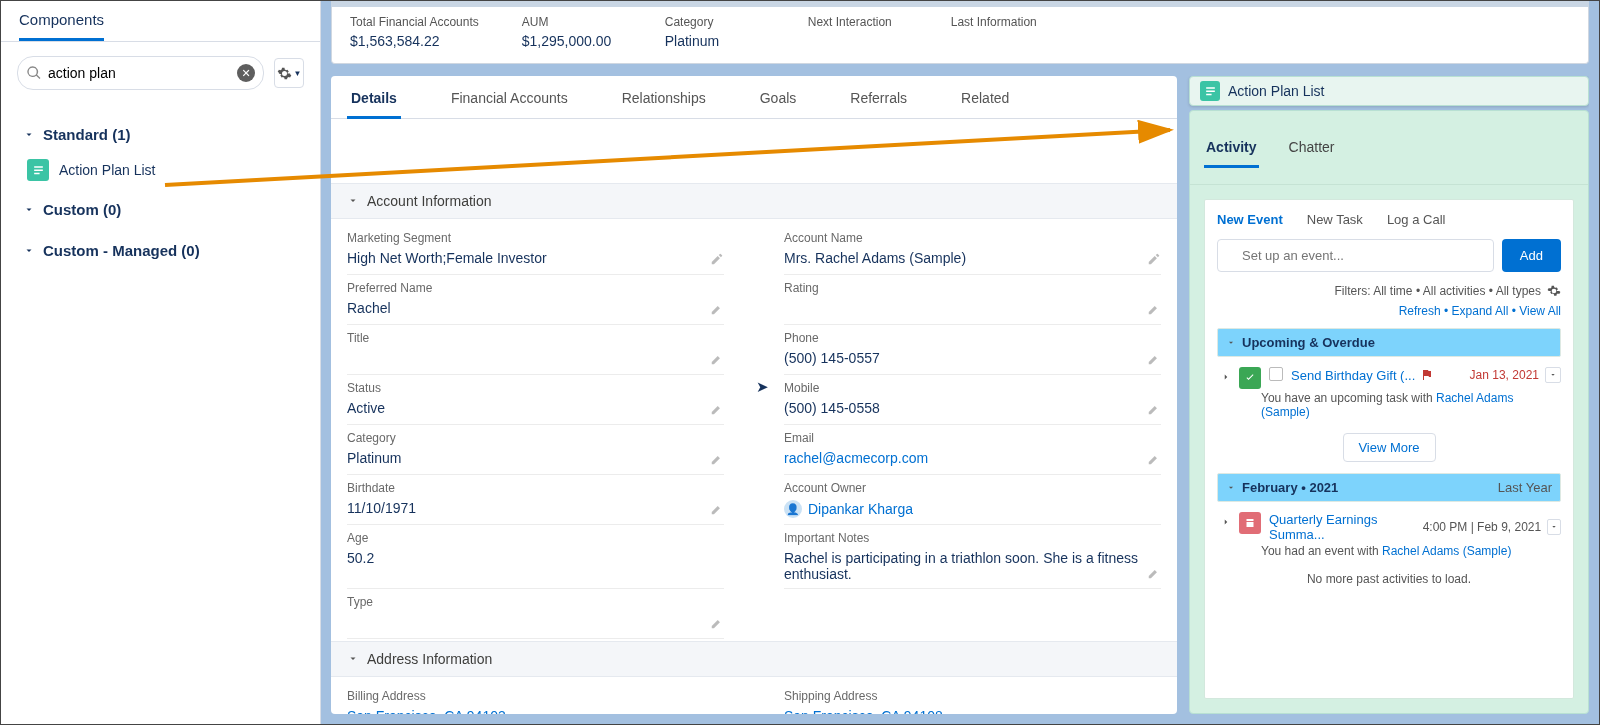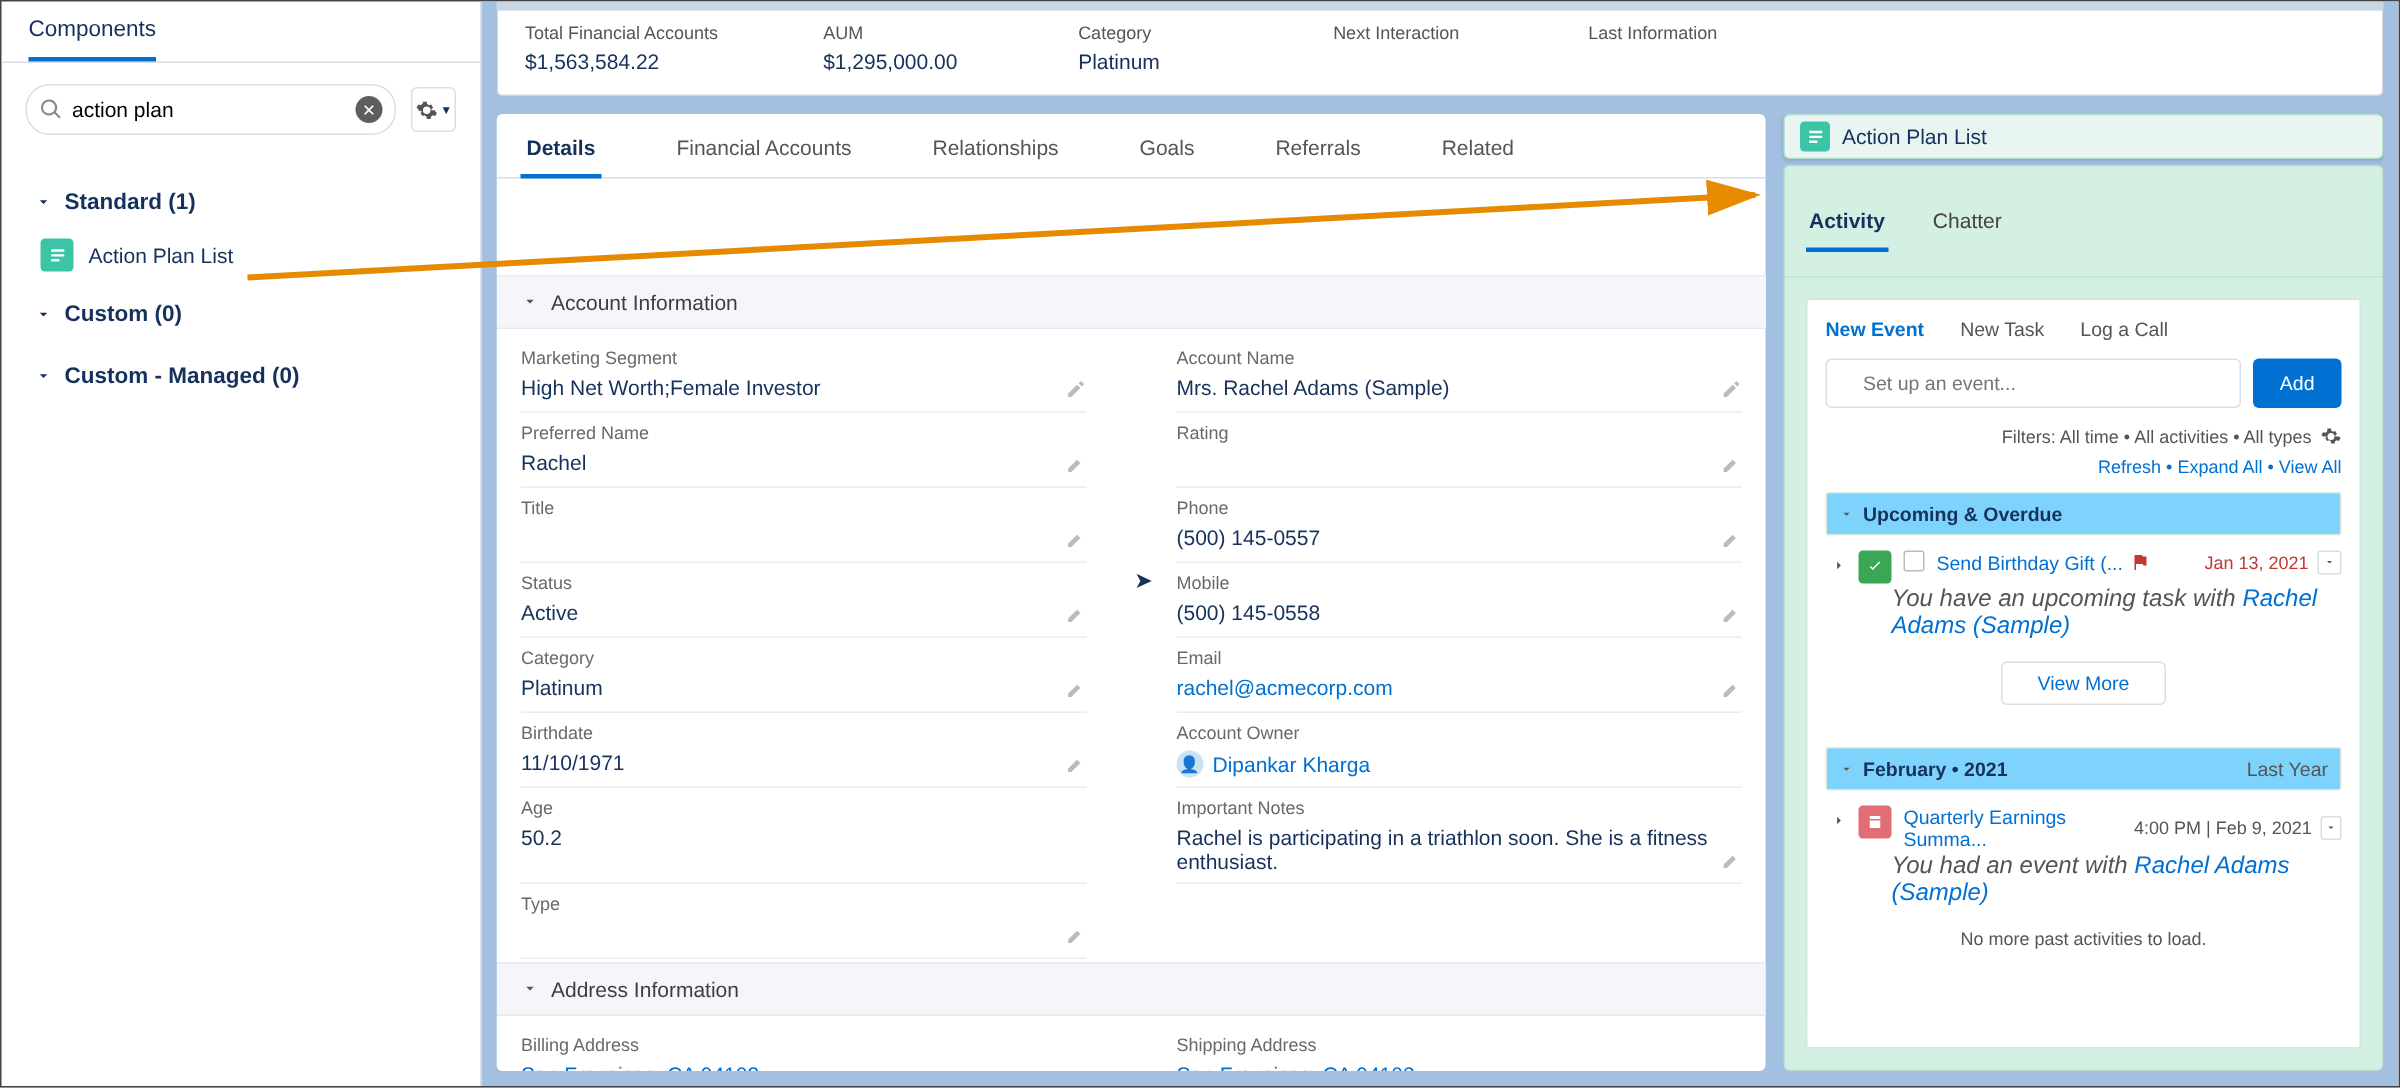--- a/index.html
+++ b/index.html
@@ -19,21 +19,21 @@
   .sidebar-sections { padding:8px 22px; overflow:auto;}
   .sec-head { display:flex; align-items:center; font-size:15px; font-weight:600; color:#16325c; padding:14px 0 10px; cursor:pointer;}
   .sec-head svg { width:12px; height:12px; fill:#16325c; margin-right:8px;}
   .comp-item { display:flex; align-items:center; padding:6px 0 6px 4px; font-size:14px; color:#16325c; cursor:grab;}
   .comp-icon { width:22px; height:22px; background:#3bc4a5; border-radius:3px; margin-right:10px; display:flex; align-items:center; justify-content:center;}
   .comp-icon svg{ width:13px; height:13px; fill:#fff;}
   
   .main { flex:1; background:#d7e3f0; display:flex; flex-direction:column; overflow:hidden; padding:0 0 0 0;}
   .main-inner { background:#a3c0e0; margin:0; padding:0 10px 10px; height:100%; overflow:hidden; display:flex; flex-direction:column;}
   .top-band { background:#fff; border:1px solid #cfd7e1; border-top:none; border-radius:0 0 4px 4px; padding:8px 18px 14px; margin-bottom:12px;}
-  .metrics { display:flex; gap:70px; font-size:12px;}
+  .metrics { display:flex; gap:43px; font-size:12px;}
   .metrics .lbl { font-size:12px; color:#555; margin-bottom:4px;}
   .metrics .val { font-size:14px; color:#16325c;}
   .metrics > div { min-width:100px;}
   .content-row { display:flex; gap:12px; flex:1; overflow:hidden;}
   .details-card { flex:1; background:#fff; border-radius:4px; display:flex; flex-direction:column; overflow:hidden;}
   .dtabs { display:flex; gap:46px; padding:0 16px; border-bottom:1px solid #d8dde6;}
   .dtab { font-size:14px; color:#555; padding:14px 4px 12px; cursor:pointer; position:relative;}
   .dtab.active { color:#16325c; font-weight:600; }
   .dtab.active:after { content:""; position:absolute; left:0; right:0; bottom:-1px; height:3px; background:#0070d2;}
   .detail-body { flex:1; overflow:auto; padding:14px 0;}
@@ -71,23 +71,23 @@
   .tl-section-head svg{width:10px;height:10px;fill:#555;}
   .tl-item { display:flex; gap:8px; align-items:flex-start; padding:4px 0 0 4px;}
   .tl-item .chev{ width:10px; height:10px; margin-top:5px;}
   .tl-icon { width:22px; height:22px; border-radius:3px; display:flex; align-items:center; justify-content:center;}
   .tl-icon.green{ background:#3ba755;} .tl-icon.pink{ background:#e16d76;}
   .tl-icon svg{ width:12px; height:12px; fill:#fff;}
   .tl-title { color:#0070d2; font-size:13px; cursor:pointer;}
   .tl-date { color:#c23934; font-size:12px; white-space:nowrap;}
   .tl-date.grey{ color:#555;}
   .tl-row1 { display:flex; align-items:center; gap:6px; flex:1; justify-content:space-between;}
-  .tl-sub { font-size:16px; color:#555; padding:2px 0 6px 44px;font-style:italic;}
+  .tl-sub { font-size:12px; color:#555; padding:2px 0 6px 44px;}
   .tl-sub a{ color:#0070d2; text-decoration:none;}
-  .view-more { text-align:center; font-size:13px; color:#0070d2; border:1px solid #d8dde6; border-radius:4px; padding:6px 0; margin:8px auto 28px; width:110px; cursor:pointer;}
+  .view-more { text-align:center; font-size:13px; color:#0070d2; border:1px solid #d8dde6; border-radius:4px; padding:6px 0; margin:8px auto 11px; width:93px; cursor:pointer;}
   .more-msg { text-align:center; font-size:12px; color:#555; margin-top:8px;}
   .arrow-annot { position:absolute; pointer-events:none;}
   .flag { width:12px; height:12px;}
   .flag svg{ width:12px; height:12px; fill:#c23934;}
   .dd-arrow { width:16px; height:16px; border:1px solid #d8dde6; border-radius:2px; display:flex; align-items:center; justify-content:center; cursor:pointer;}
   .dd-arrow svg{width:8px;height:8px;fill:#555;}
   .checkbox { width:14px; height:14px; border:1px solid #bbb; border-radius:2px; background:#fff;}
   .greybar { height:6px; background:#c9d6e4; margin:0 0 0;}
   .cursor-arrow { position:absolute; left:756px; top:378px; pointer-events:none; font-size:15px;}
 </style>

